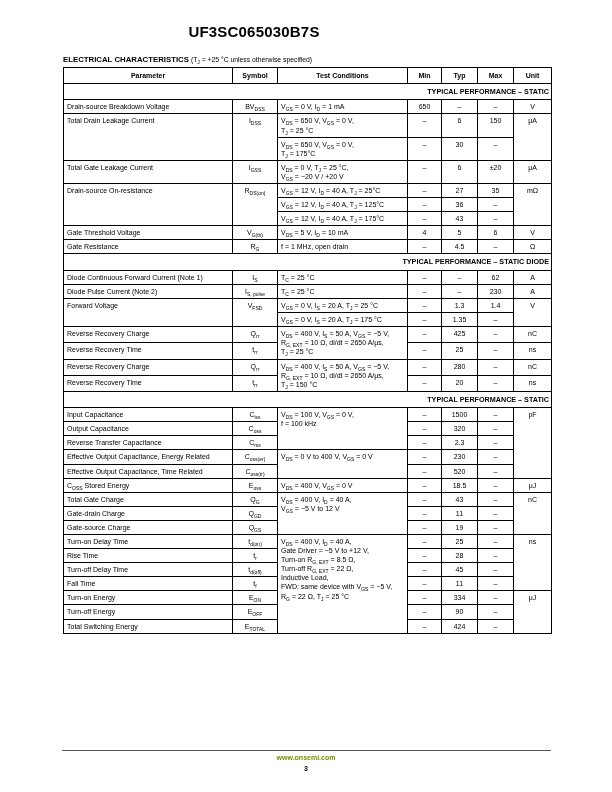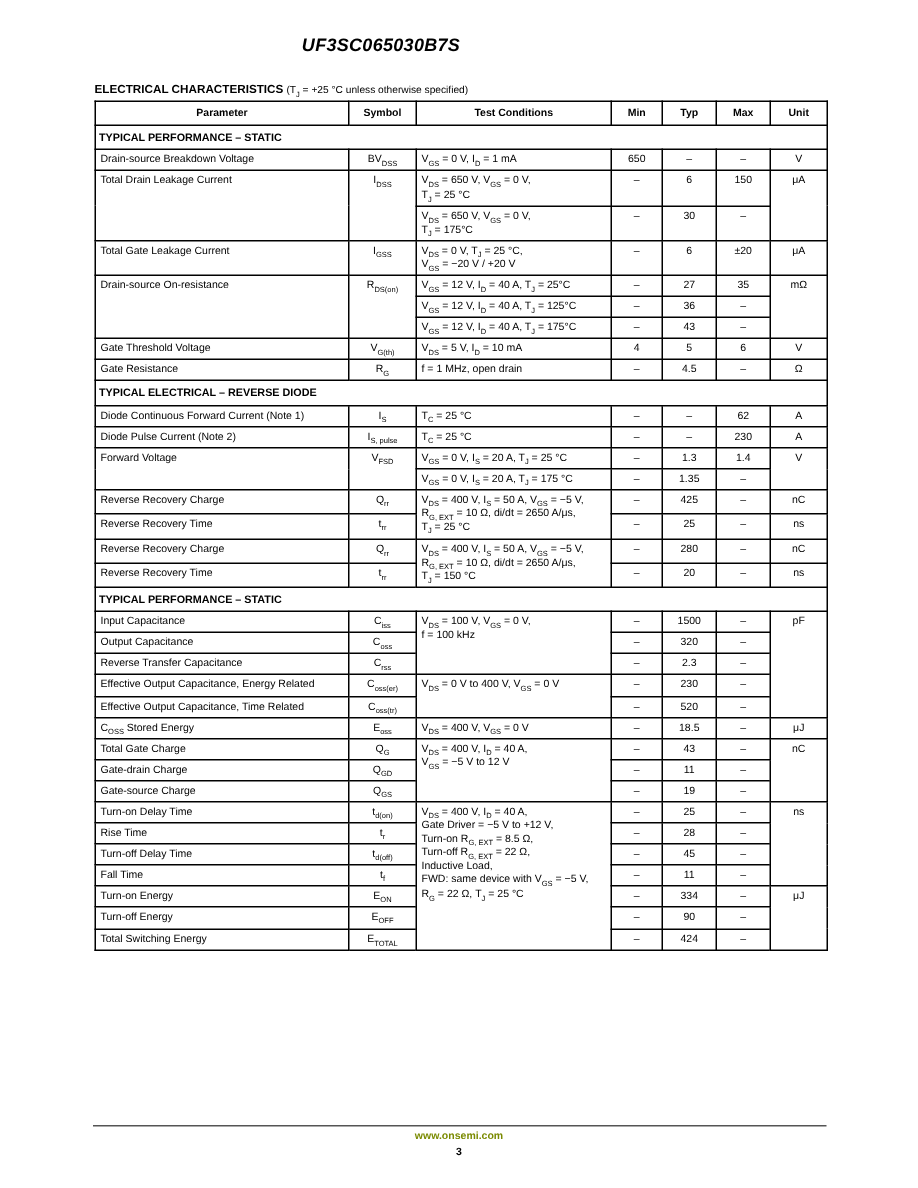--- a/index.html
+++ b/index.html
@@ -2,21 +2,21 @@
 <html><head>
 <meta charset="utf-8">
 <style>
   html,body{margin:0;padding:0;}
   body{
     width:612px;height:792px;background:#ffffff;color:#000;
     font-family:"Liberation Sans",sans-serif;position:relative;overflow:hidden;
   }
   .doc-title{
     position:absolute;top:23px;left:0;width:508px;text-align:center;
-    font-size:12px;font-weight:bold;letter-spacing:.2px;font-style:italic;
+    font-size:15px;font-weight:bold;letter-spacing:.2px;
   }
   .char-heading{
     position:absolute;top:55px;left:63px;width:488px;
     font-size:7.8px;font-weight:bold;white-space:nowrap;
   }
   .char-heading .qual{font-size:6.8px;font-weight:normal;margin-left:2px;}
   table.spec-table{
     position:absolute;top:67px;left:63px;width:488px;
     border-collapse:collapse;table-layout:fixed;
   }
@@ -26,21 +26,21 @@
     vertical-align:middle;padding:4px 2px;
   }
   .spec-table td{
     font-size:7px;line-height:1.3;padding:2px 3px;
     vertical-align:top;word-wrap:break-word;
   }
   td.c-param{text-align:left;}
   td.c-symbol{text-align:center;}
   td.c-cond{text-align:left;}
   td.c-min,td.c-typ,td.c-max,td.c-unit{text-align:center;}
-  td.section-cell{font-weight:bold;font-size:7.2px;padding:3px 2px;}
+  td.section-cell{font-weight:bold;font-size:7.2px;padding:3px 2px;text-align:right;}
   sub{font-size:5px;line-height:0;}
   .footer-rule{position:absolute;top:750px;left:62px;width:489px;height:1px;background:#555;}
   .footer-link{
     position:absolute;top:754px;left:0;width:612px;display:block;
     text-align:center;font-size:7px;font-weight:bold;text-decoration:none;cursor:pointer;
   }
   .page-number{
     position:absolute;top:765px;left:0;width:612px;text-align:center;
     font-size:7px;font-weight:bold;
   }
@@ -147,21 +147,21 @@
         <tr>
           <td class="c-param">Gate Resistance</td>
           <td class="c-symbol">R<sub>G</sub></td>
           <td class="c-cond">f = 1 MHz, open drain</td>
           <td class="c-min">–</td>
           <td class="c-typ">4.5</td>
           <td class="c-max">–</td>
           <td class="c-unit">Ω</td>
         </tr>
         <tr>
-          <td colspan="7" class="section-cell">TYPICAL ELECTRICAL – REVERSE DIODE</td>
+          <td colspan="7" class="section-cell">TYPICAL PERFORMANCE – STATIC DIODE</td>
         </tr>
         <tr>
           <td class="c-param">Diode Continuous Forward Current (Note 1)</td>
           <td class="c-symbol">I<sub>S</sub></td>
           <td class="c-cond">T<sub>C</sub> = 25 °C</td>
           <td class="c-min">–</td>
           <td class="c-typ">–</td>
           <td class="c-max">62</td>
           <td class="c-unit">A</td>
         </tr>

